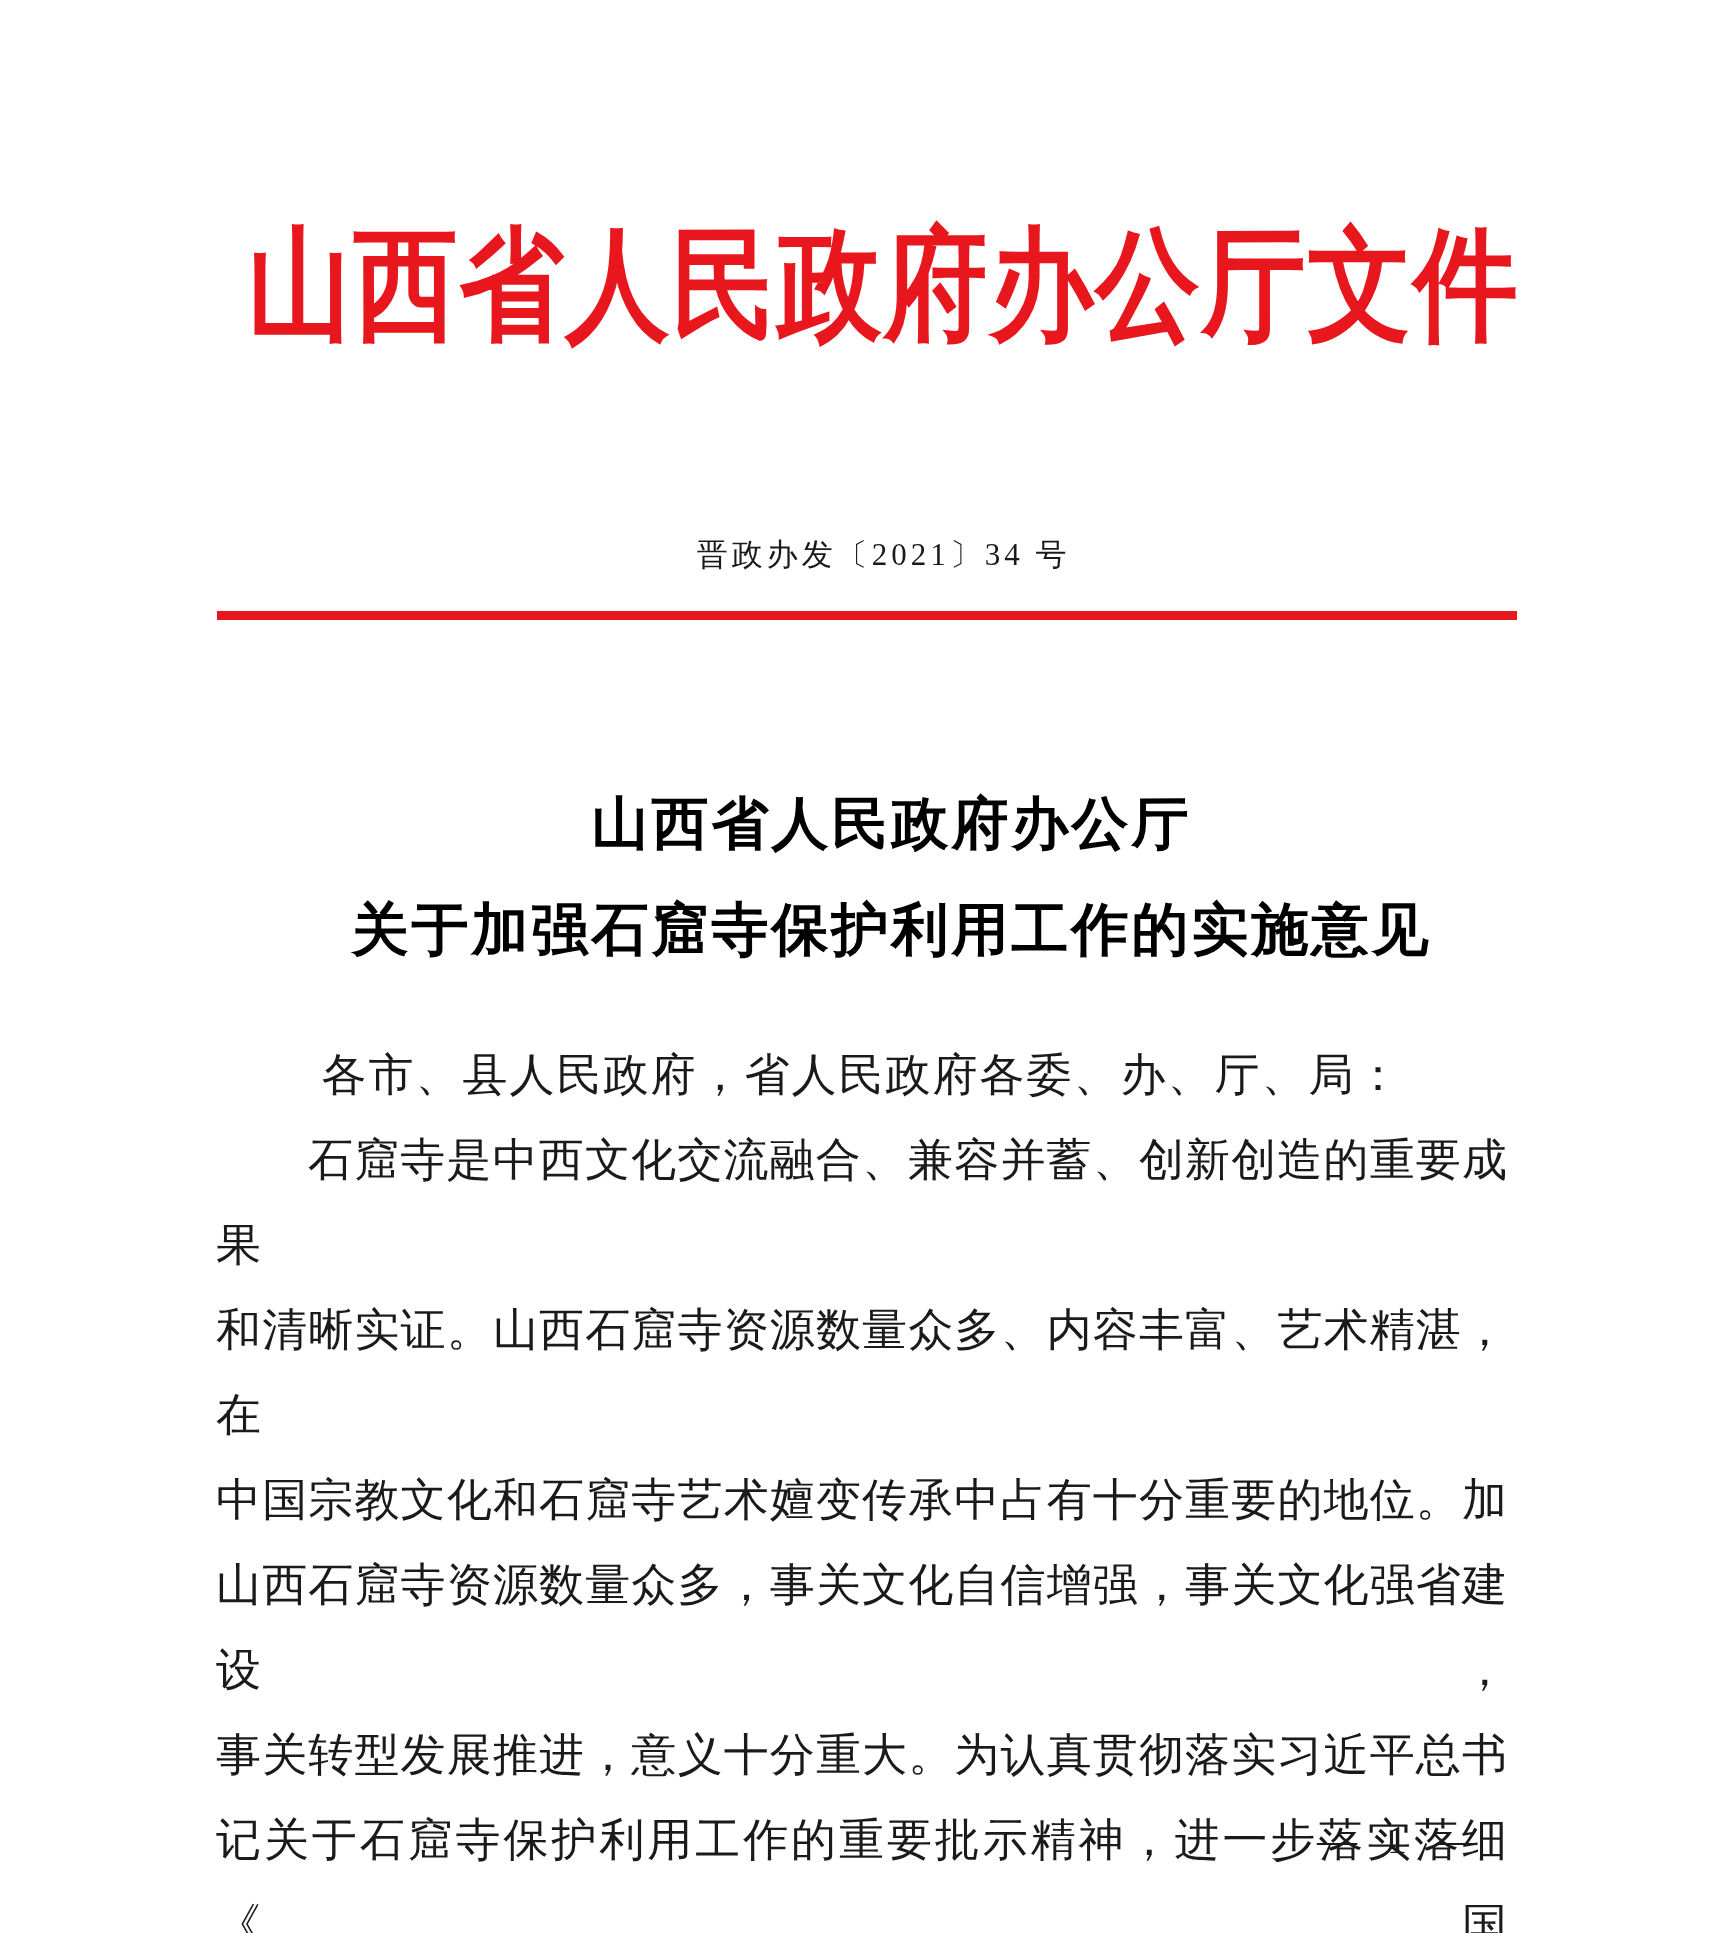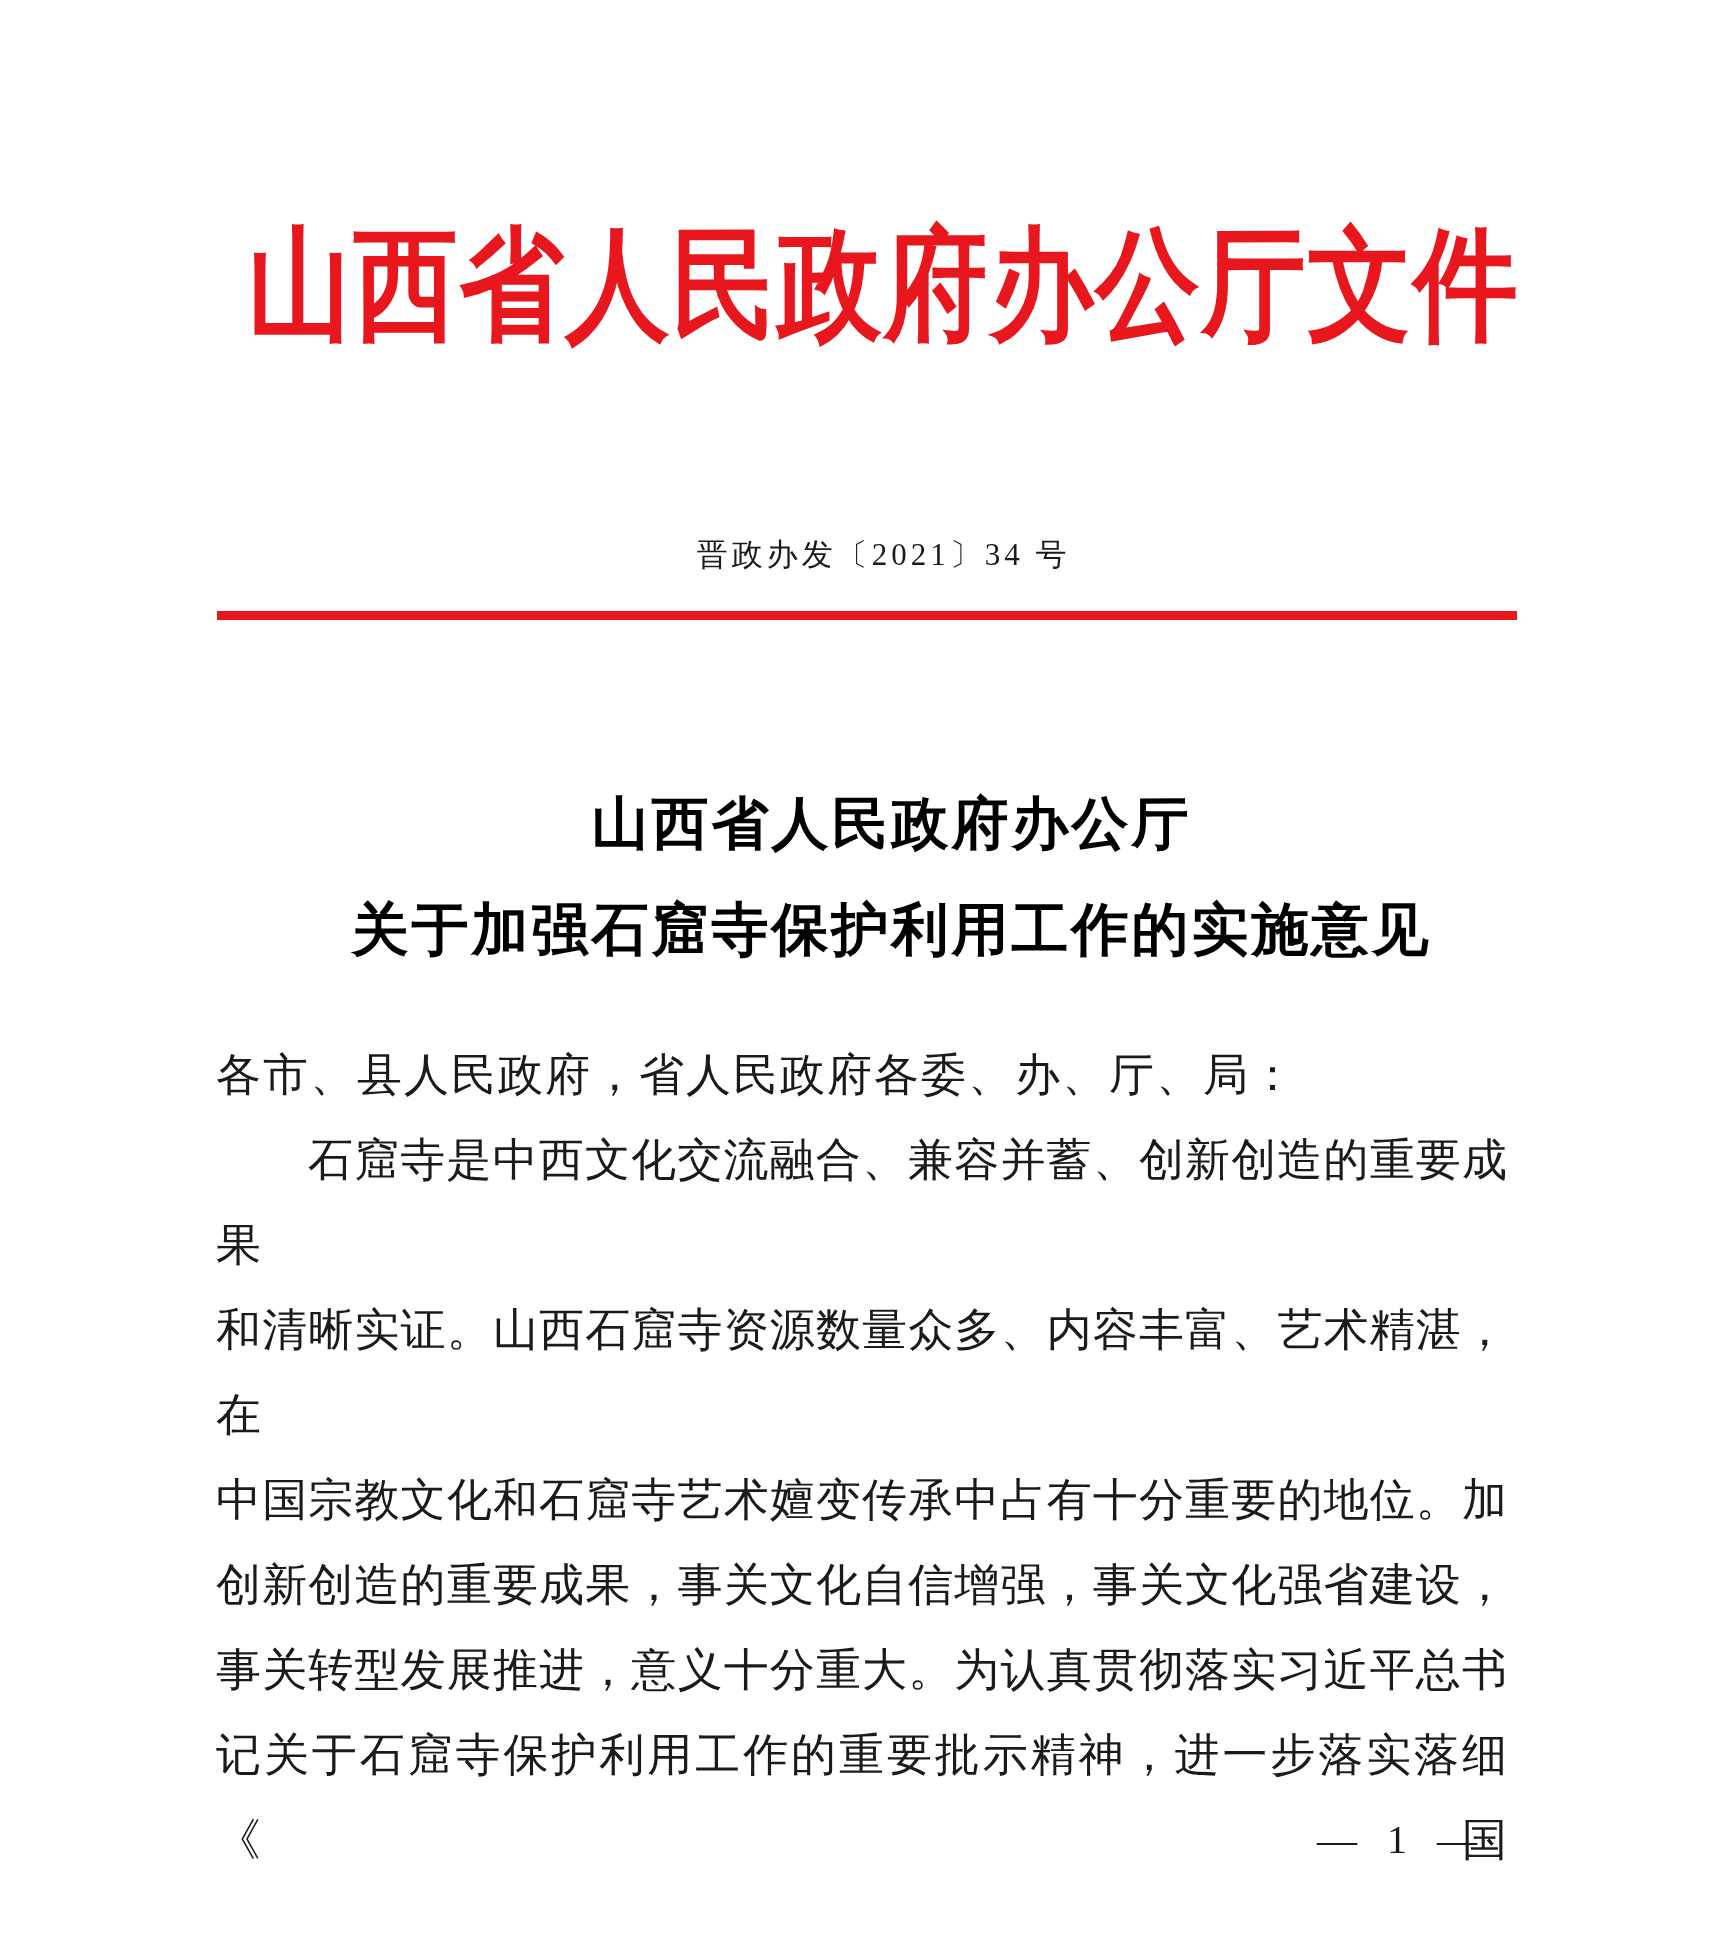--- a/index.html
+++ b/index.html
@@ -72,21 +72,21 @@
   .body-block {
     position: absolute;
     top: 1033px;
     left: 216px;
     width: 1292px;
     font-size: 45px;
     line-height: 85px;
     color: #1a1a1a;
   }
   .salutation {
-    text-align: left;
+    text-align: center;
     letter-spacing: 2px;
     white-space: nowrap;
   }
   .body-line {
     text-align: justify;
     text-align-last: justify;
     letter-spacing: 1px;
   }
   .body-line.indent-first {
     text-indent: 92px;
@@ -117,21 +117,21 @@
 
   <div class="doc-title doc-title-1">山西省人民政府办公厅</div>
 
   <div class="doc-title doc-title-2">关于加强石窟寺保护利用工作的实施意见</div>
 
   <div class="body-block">
     <div class="salutation">各市、县人民政府，省人民政府各委、办、厅、局：</div>
     <div class="body-line indent-first">石窟寺是中西文化交流融合、兼容并蓄、创新创造的重要成果</div>
     <div class="body-line">和清晰实证。山西石窟寺资源数量众多、内容丰富、艺术精湛，在</div>
     <div class="body-line">中国宗教文化和石窟寺艺术嬗变传承中占有十分重要的地位。加</div>
-    <div class="body-line">创新创造的重要成果，事关文化自信增强，事关文化强省建设，</div>
+    <div class="body-line">山西石窟寺资源数量众多，事关文化自信增强，事关文化强省建设，</div>
     <div class="body-line">事关转型发展推进，意义十分重大。为认真贯彻落实习近平总书</div>
     <div class="body-line">记关于石窟寺保护利用工作的重要批示精神，进一步落实落细《国</div>
 
   </div>
 
   <div class="page-number">— 1 —</div>
 
 </div>
 
 </body></html>

